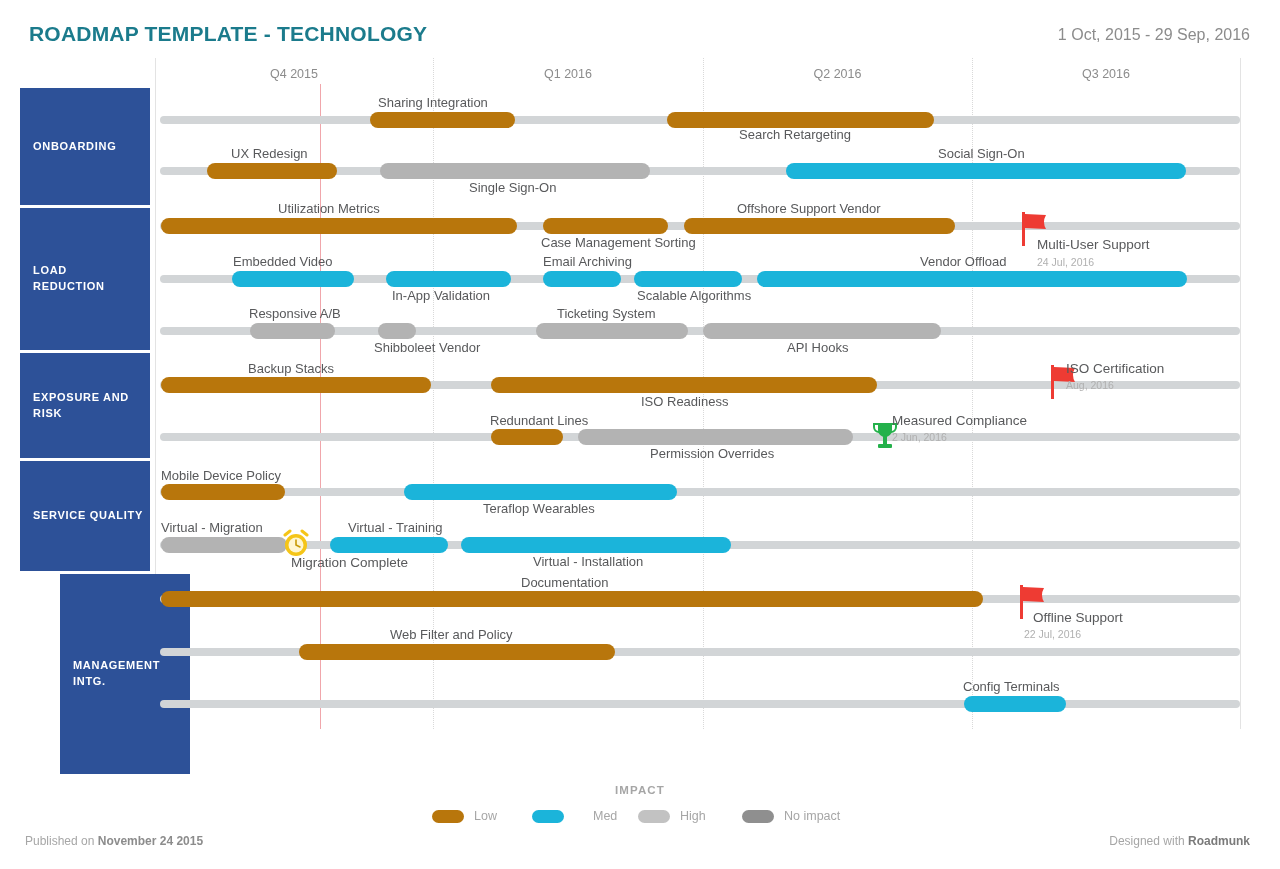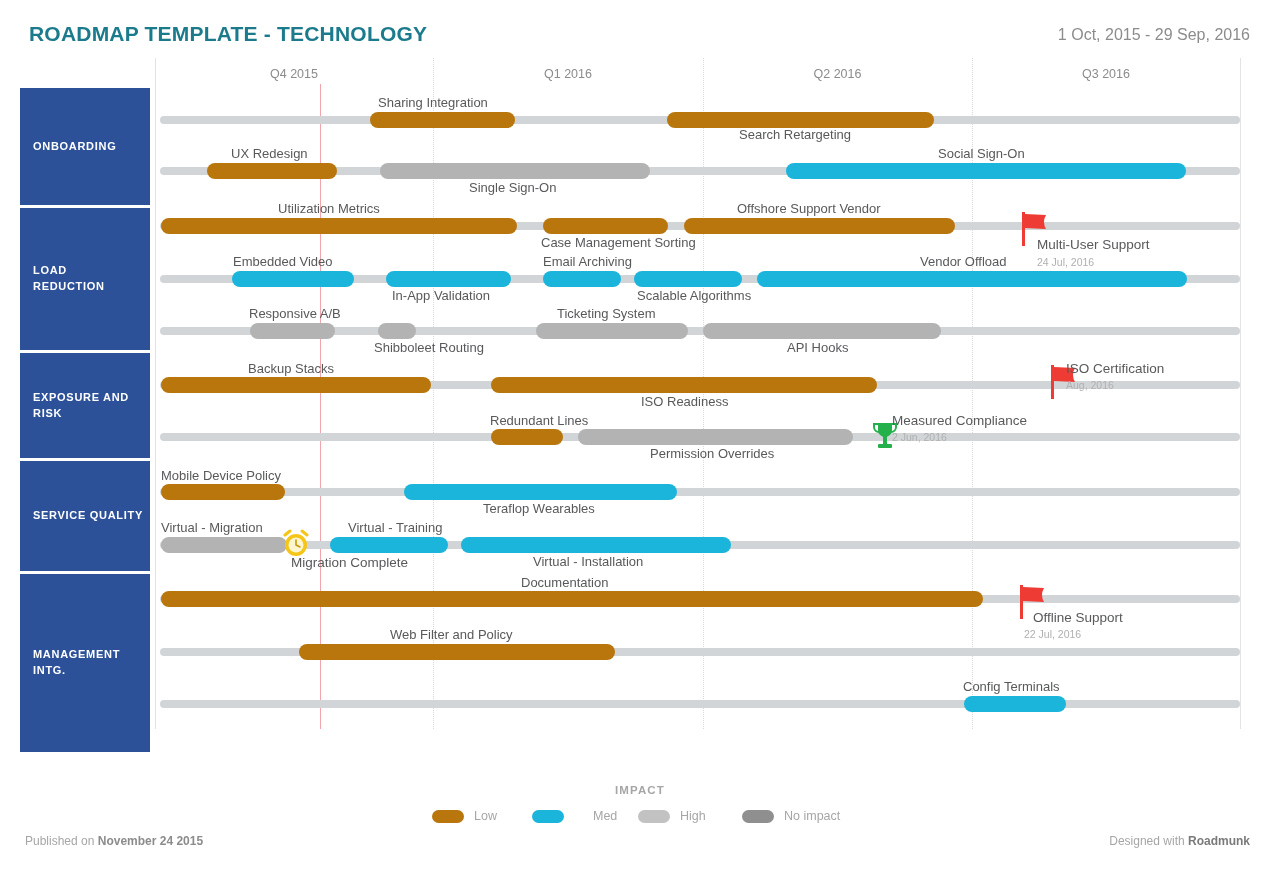--- a/index.html
+++ b/index.html
@@ -97,21 +97,21 @@
   <span style="white-space:pre-line">LOAD
 REDUCTION</span>
 </div>
 <div class="lane-label" style="top:353px;height:105px;">
   <span style="white-space:pre-line">EXPOSURE AND
 RISK</span>
 </div>
 <div class="lane-label" style="top:461px;height:110px;">
   <span>SERVICE QUALITY</span>
 </div>
-<div class="lane-label" style="top:574px;height:178px;">
+<div class="lane-label" style="top:574px;height:200px;margin-left:40px;">
   <span style="white-space:pre-line">MANAGEMENT
 INTG.</span>
 </div>
 
 <div class="rail" style="top:116px;"></div>
 <div class="rail" style="top:167px;"></div>
 <div class="rail" style="top:222px;"></div>
 <div class="rail" style="top:275px;"></div>
 <div class="rail" style="top:327px;"></div>
 <div class="rail" style="top:381px;"></div>
@@ -148,21 +148,21 @@
 <div class="bar med" style="left:543px;top:271px;width:78px;"></div>
 <div class="bar-label" style="left:543px;top:254px;">Email Archiving</div>
 <div class="bar med" style="left:634px;top:271px;width:108px;"></div>
 <div class="bar-label" style="left:637px;top:288px;">Scalable Algorithms</div>
 <div class="bar med" style="left:757px;top:271px;width:430px;"></div>
 <div class="bar-label" style="left:920px;top:254px;">Vendor Offload</div>
 
 <div class="bar high" style="left:250px;top:323px;width:85px;"></div>
 <div class="bar-label" style="left:249px;top:306px;">Responsive A/B</div>
 <div class="bar high" style="left:378px;top:323px;width:38px;"></div>
-<div class="bar-label" style="left:374px;top:340px;">Shibboleet Routing</div>
+<div class="bar-label" style="left:374px;top:340px;">Shibboleet Vendor</div>
 <div class="bar high" style="left:536px;top:323px;width:152px;"></div>
 <div class="bar-label" style="left:557px;top:306px;">Ticketing System</div>
 <div class="bar high" style="left:703px;top:323px;width:238px;"></div>
 <div class="bar-label" style="left:787px;top:340px;">API Hooks</div>
 
 <div class="bar low" style="left:161px;top:377px;width:270px;"></div>
 <div class="bar-label" style="left:248px;top:361px;">Backup Stacks</div>
 <div class="bar low" style="left:491px;top:377px;width:386px;"></div>
 <div class="bar-label" style="left:641px;top:394px;">ISO Readiness</div>
 

